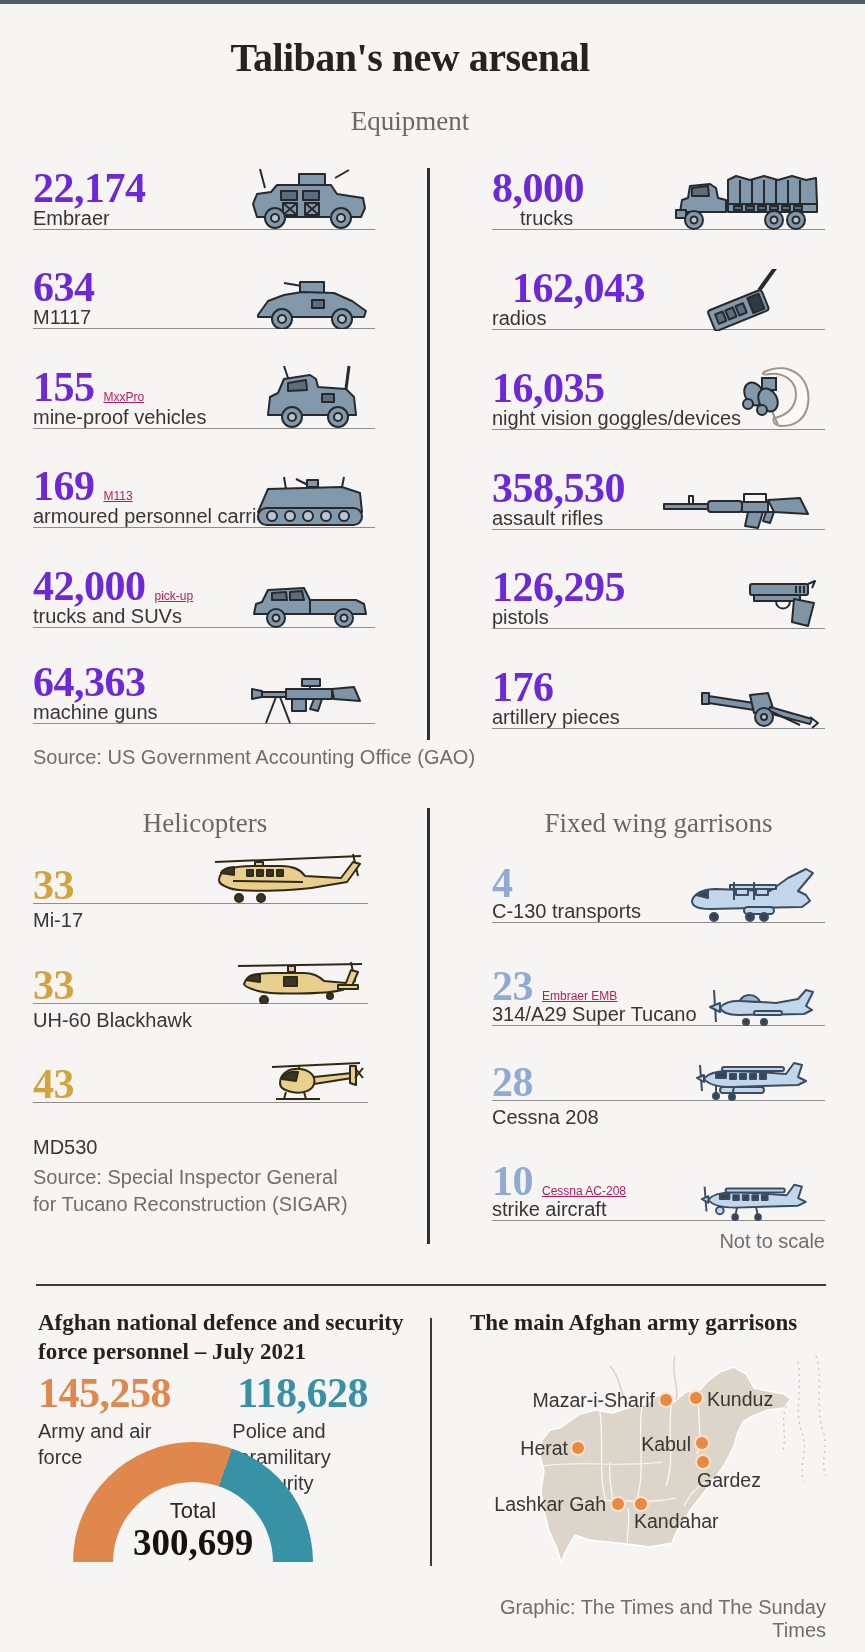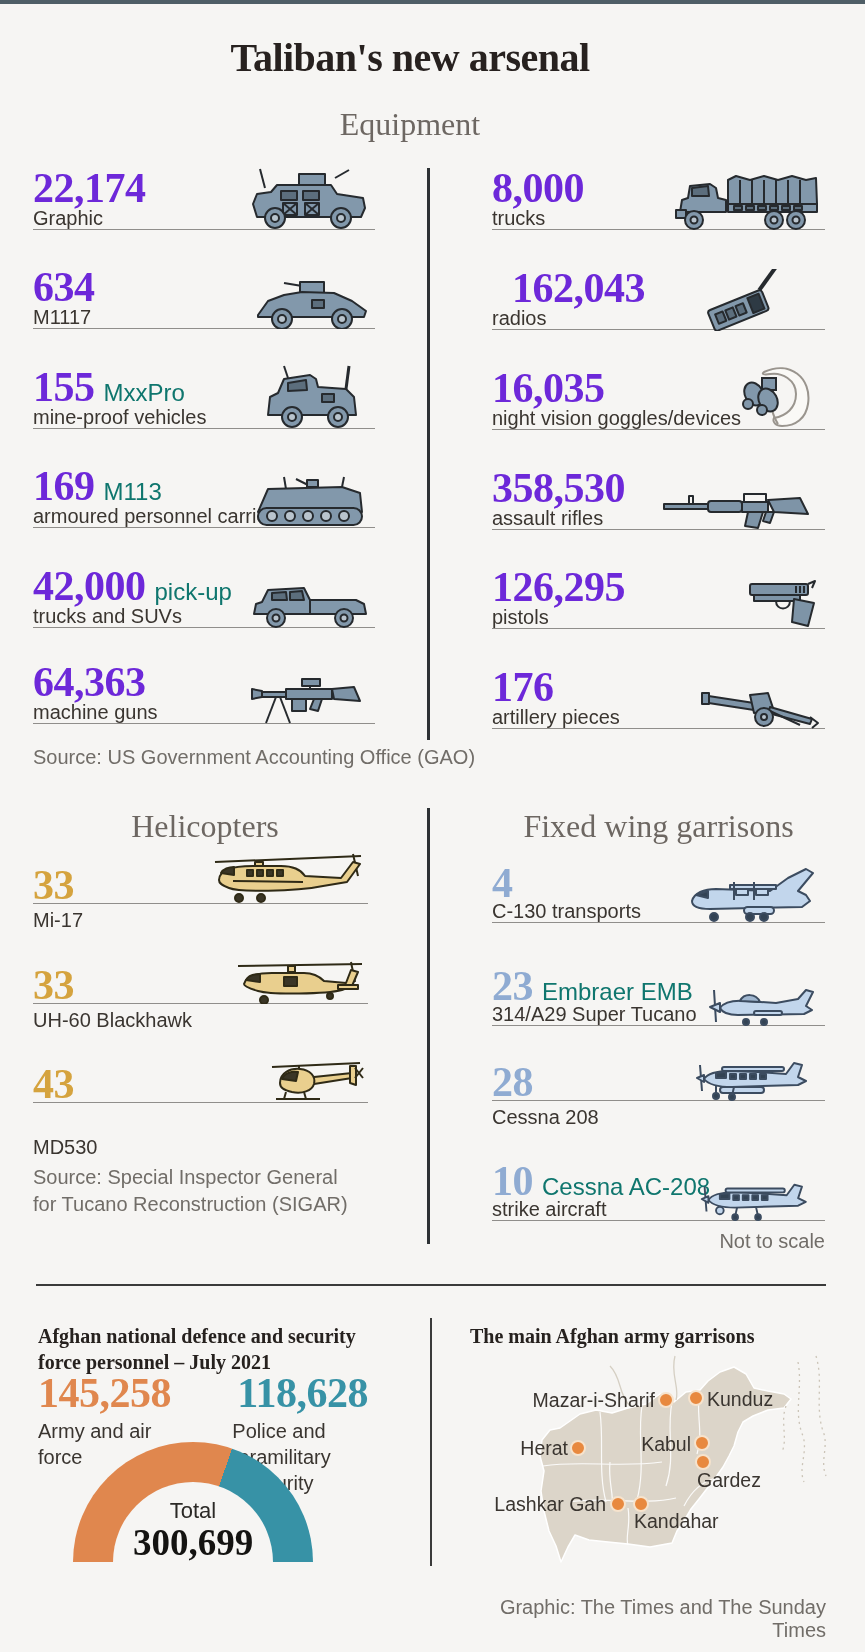--- a/index.html
+++ b/index.html
@@ -3,35 +3,35 @@
 <meta charset="utf-8">
 <style>
   html,body{margin:0;padding:0;}
   body{width:865px;height:1652px;position:relative;background:#f6f5f3;
        font-family:"Liberation Sans",sans-serif;overflow:hidden;}
   .abs{position:absolute;}
   .topbar{position:absolute;left:0;top:0;width:865px;height:4px;background:#4f5e66;}
   .title{position:absolute;left:0;top:34px;width:820px;text-align:center;
          font-family:"Liberation Serif",serif;font-weight:700;font-size:40px;
          color:#27211f;letter-spacing:-0.5px;}
-  .sechead{position:absolute;font-family:"Liberation Serif",serif;font-size:32px;
+  .sechead{position:absolute;font-family:"Liberation Serif",serif;font-size:27px;
            color:#6d6762;text-align:center;}
   .numrow{position:absolute;display:flex;align-items:baseline;white-space:nowrap;}
   .num{font-family:"Liberation Serif",serif;font-weight:700;font-size:42px;
        line-height:1;letter-spacing:-0.5px;}
   .teal{color:#6d28d9}.gold{color:#d5a33e}.blue{color:#8fabd2}
   .orange{color:#e0874e}.tealc{color:#3792a6}
-  .suffix{font-size:24px;color:#0f766e;margin-left:9px;line-height:1;}
+  .suffix{font-size:12px;color:#be185d;margin-left:9px;line-height:1;text-decoration:underline;}
   .lbl{position:absolute;font-size:20px;color:#3a3530;line-height:1.2;white-space:nowrap;}
   .gl{position:absolute;height:1px;background:#908e8b;}
   .src{position:absolute;font-size:20px;color:#716d68;line-height:1.35;}
   .vdiv{position:absolute;width:3px;background:#2d3134;}
   .hdiv{position:absolute;height:2px;background:#3a3a3a;}
   .bh{position:absolute;font-family:"Liberation Serif",serif;font-weight:700;
-      font-size:20px;color:#26211e;line-height:1.28;margin-top:16px;}
+      font-size:23px;color:#26211e;line-height:1.28;}
   .icon{position:absolute;}
   .note{position:absolute;font-size:20px;color:#716d68;text-align:right;}
   .plabel{font-size:20px;color:#3a3530;line-height:1.3;}
   .gauge{position:absolute;left:73px;top:1442px;width:240px;height:120px;
          border-radius:120px 120px 0 0;}
   .gauge-hole{position:absolute;left:113px;top:1482px;width:160px;height:80px;
          border-radius:80px 80px 0 0;background:#f6f5f3;}
   .totlbl{position:absolute;left:73px;top:1498px;width:240px;text-align:center;
           font-size:22px;color:#2b2926;}
   .totval{position:absolute;left:73px;top:1521px;width:240px;text-align:center;
@@ -43,21 +43,21 @@
 </head>
 <body>
 
 <div class="topbar"></div>
 <div class="title">Taliban's new arsenal</div>
 <div class="sechead" style="left:0;top:106px;width:820px">Equipment</div>
 
 <div class="numrow" style="left:33px;top:167px">
     <span class="num teal">22,174</span>
   </div>
-<div class="lbl" style="left:33px;top:206px">Graphic</div>
+<div class="lbl" style="left:33px;top:206px">Embraer</div>
 <div class="gl" style="left:33px;top:229px;width:342px"></div>
 
 <div class="numrow" style="left:33px;top:266px">
     <span class="num teal">634</span>
   </div>
 <div class="lbl" style="left:33px;top:305px">M1117</div>
 <div class="gl" style="left:33px;top:328px;width:342px"></div>
 
 <div class="numrow" style="left:33px;top:366px">
     <span class="num teal">155</span>
@@ -82,21 +82,21 @@
 
 <div class="numrow" style="left:33px;top:661px">
     <span class="num teal">64,363</span>
   </div>
 <div class="lbl" style="left:33px;top:700px">machine guns</div>
 <div class="gl" style="left:33px;top:723px;width:342px"></div>
 
 <div class="numrow" style="left:492px;top:167px">
     <span class="num teal">8,000</span>
   </div>
-<div class="lbl" style="left:492px;top:206px">trucks</div>
+<div class="lbl" style="left:520px;top:206px">trucks</div>
 <div class="gl" style="left:492px;top:229px;width:333px"></div>
 
 <div class="numrow" style="left:512px;top:267px">
     <span class="num teal">162,043</span>
   </div>
 <div class="lbl" style="left:492px;top:306px">radios</div>
 <div class="gl" style="left:492px;top:329px;width:333px"></div>
 
 <div class="numrow" style="left:492px;top:367px">
     <span class="num teal">16,035</span>

